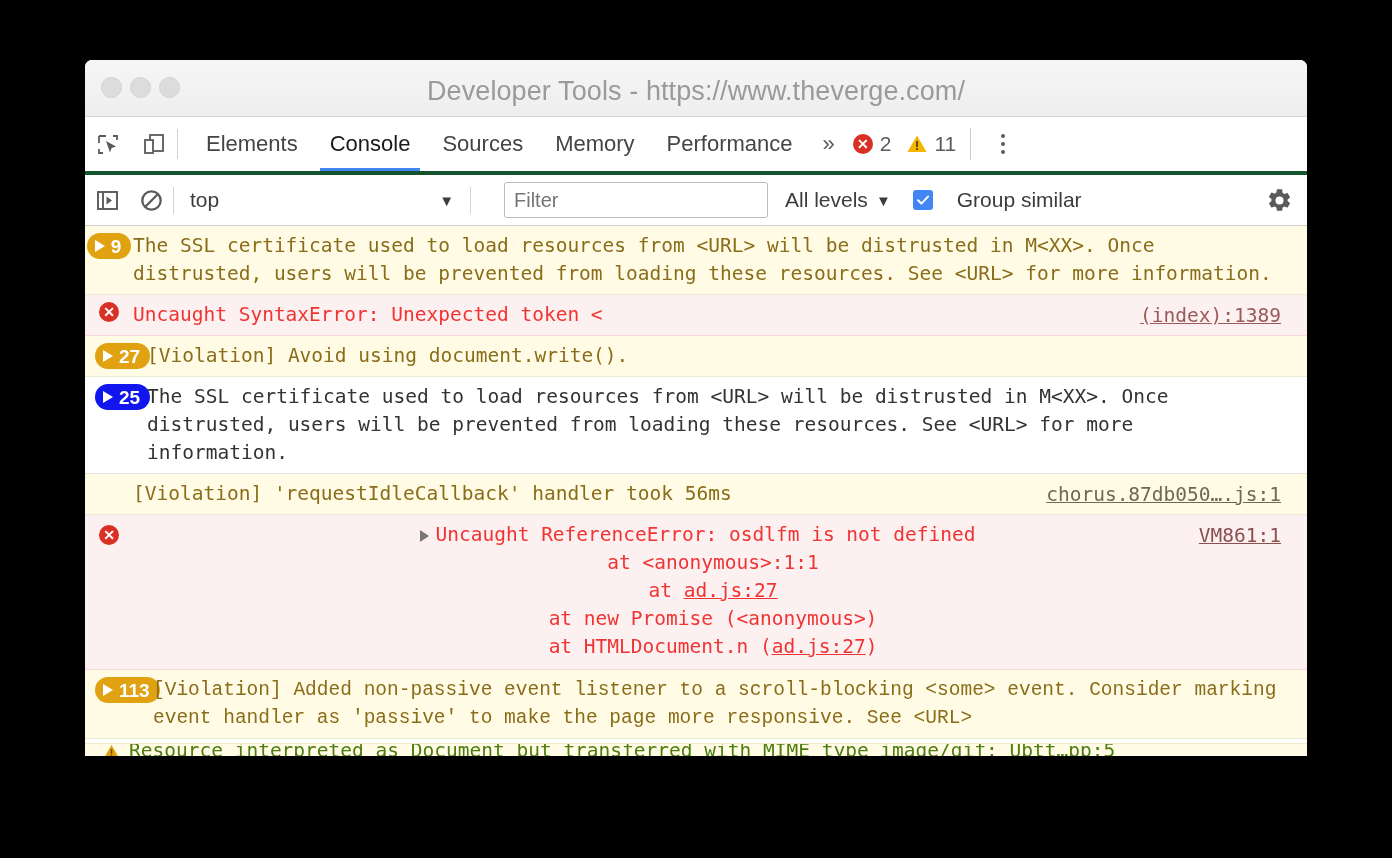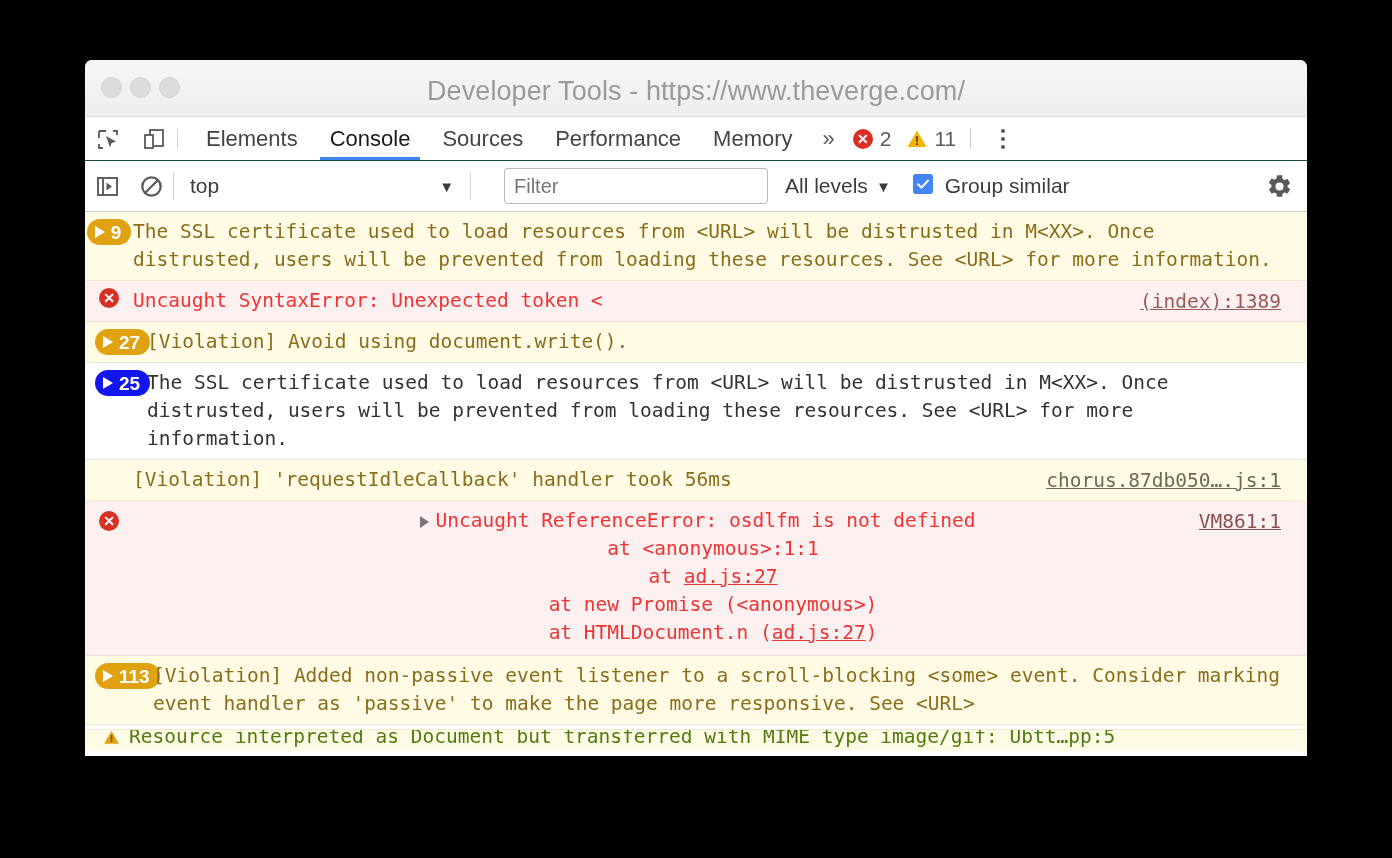--- a/index.html
+++ b/index.html
@@ -44,23 +44,23 @@
     text-align: center;
     font-size: 27px;
     color: #9a9a9a;
     font-family: "Liberation Sans", sans-serif;
     letter-spacing: 0.1px;
   }
 
   
   #tabbar {
     position: relative;
-    height: 44px;
+    height: 58px;
     background: #ffffff;
-    border-bottom: 1px solid #14532d;
+    border-bottom: 4px solid #14532d;
     display: flex;
     align-items: stretch;
   }
   .tb-icon-btn {
     width: 46px;
     display: flex; align-items: center; justify-content: center;
   }
   #tb-sep1 {
     width: 1px; background: #d0d0d0;
     margin: 12px 0; flex: none;
@@ -135,21 +135,21 @@
     padding: 0 9px;
     font-family: "Liberation Sans", sans-serif;
   }
   #levels {
     display: flex; align-items: center; gap: 8px;
     margin-left: 17px;
     font-size: 21px; color: #3c3c3c;
     white-space: nowrap;
   }
   #group-similar {
-    display: flex; align-items: flex-start; gap: 12px;
+    display: flex; align-items: center; gap: 24px;
     margin-left: 22px;
     font-size: 21px; color: #3c3c3c;
     white-space: nowrap;
   }
   #gs-check {
     width: 20px; height: 20px; border-radius: 3px;
     background: #4285f4;
     display: flex; align-items: center; justify-content: center;
   }
   #gear { margin-left: auto; margin-right: 14px; display:flex; align-items:center; }
@@ -286,24 +286,24 @@
       <div class="tab">
         <span>Elements</span>
       </div>
       <div class="tab active">
         <span>Console</span>
       </div>
       <div class="tab">
         <span>Sources</span>
       </div>
       <div class="tab">
+        <span>Memory</span>
+      </div>
+      <div class="tab">
         <span>Performance</span>
-      </div>
-      <div class="tab">
-        <span>Memory</span>
       </div>
     </div>
 
     <div id="chevrons">
       <span>»</span>
     </div>
 
     <div id="badges">
       <div class="badge-group">
         <span class="err-dot">✕</span>
@@ -455,21 +455,21 @@
       <a class="row-src src-vm">VM861:1</a>
     </div>
 
     <div class="row warn">
       <div class="row-gutter" style="width:118px;">
         <span class="pill orange">
           <span class="tri"></span>
           <span>113</span>
         </span>
       </div>
-      <div class="row-body" style="margin-left:-50px;">
+      <div class="row-body" style="margin-left:-50px;font-family:Liberation Mono, monospace;">
         <div class="row-text txt-warn">[Violation] Added non-passive event listener to a scroll-blocking &lt;some&gt; event. Consider marking event handler as 'passive' to make the page more responsive. See &lt;URL&gt;</div>
       </div>
     </div>
 
     <div id="row-cut">
       <div class="inner">
         <span class="warn-tri-small">
           <svg width="17" height="17" viewBox="0 0 22 22" style="display:block">
             <path d="M11 2.5 L20.5 19 L1.5 19 Z" fill="#e0a211"></path>
             <rect x="10" y="8" width="2" height="6" fill="#6b4f00"></rect>

